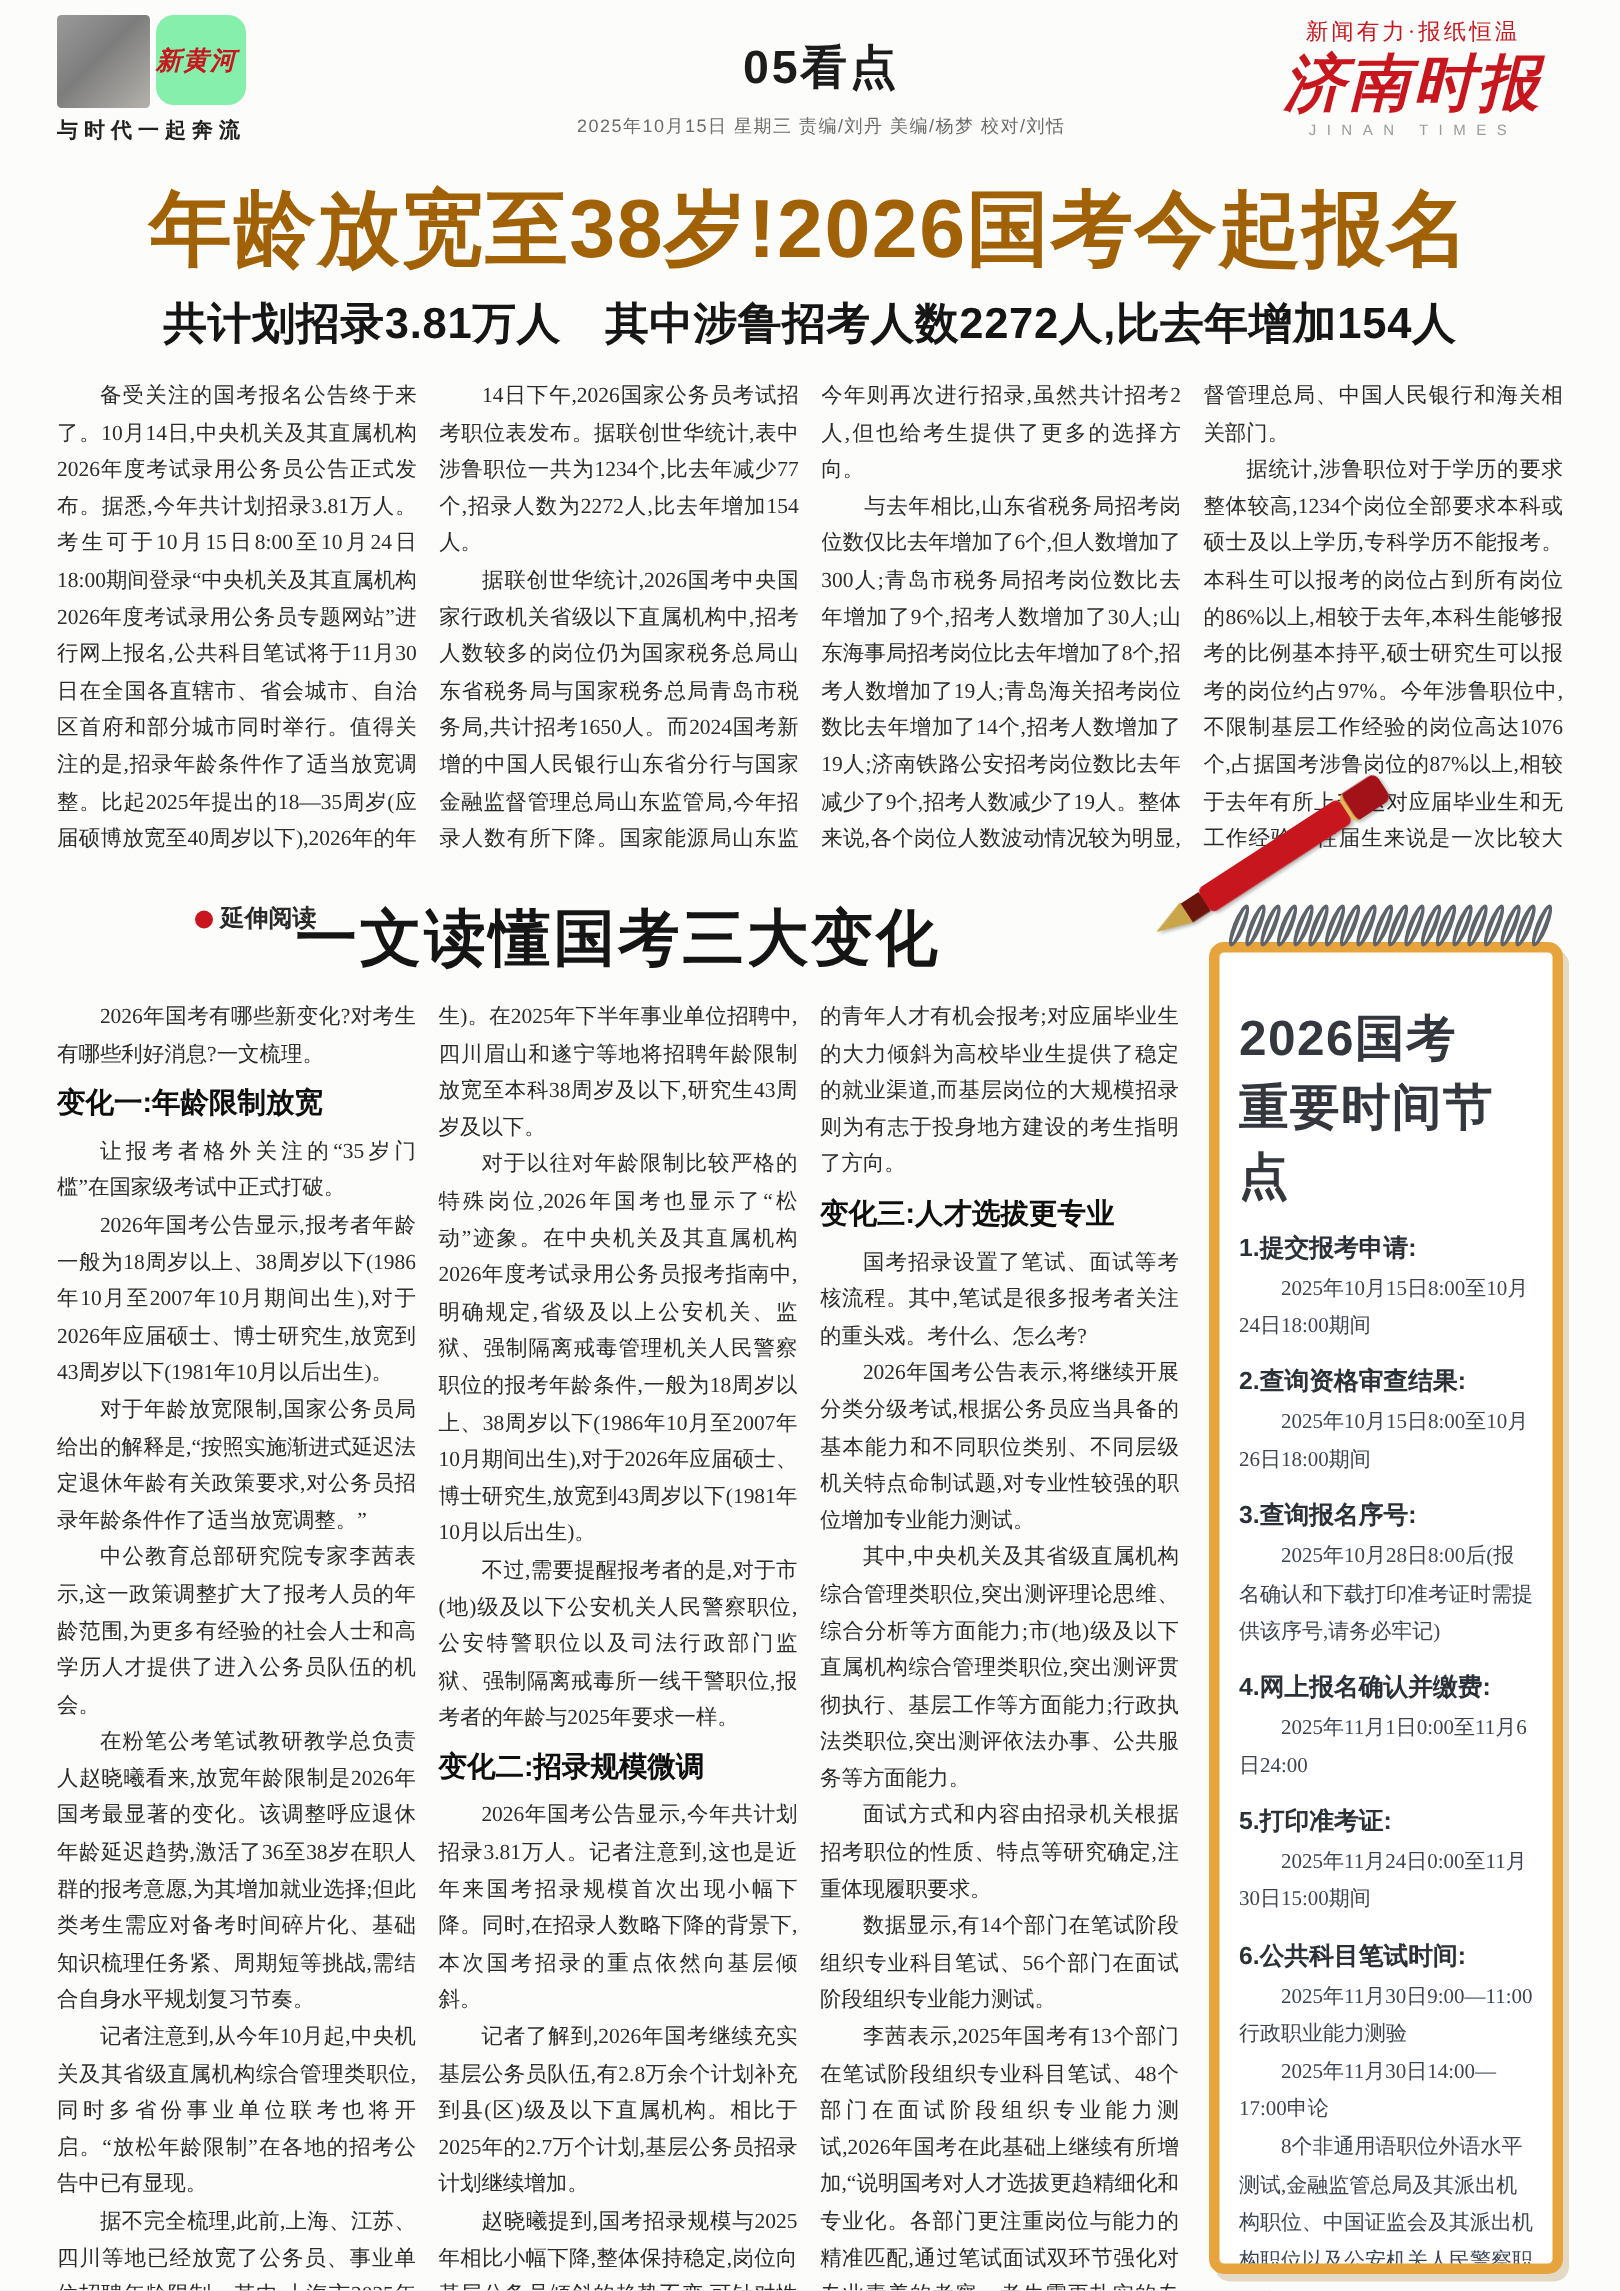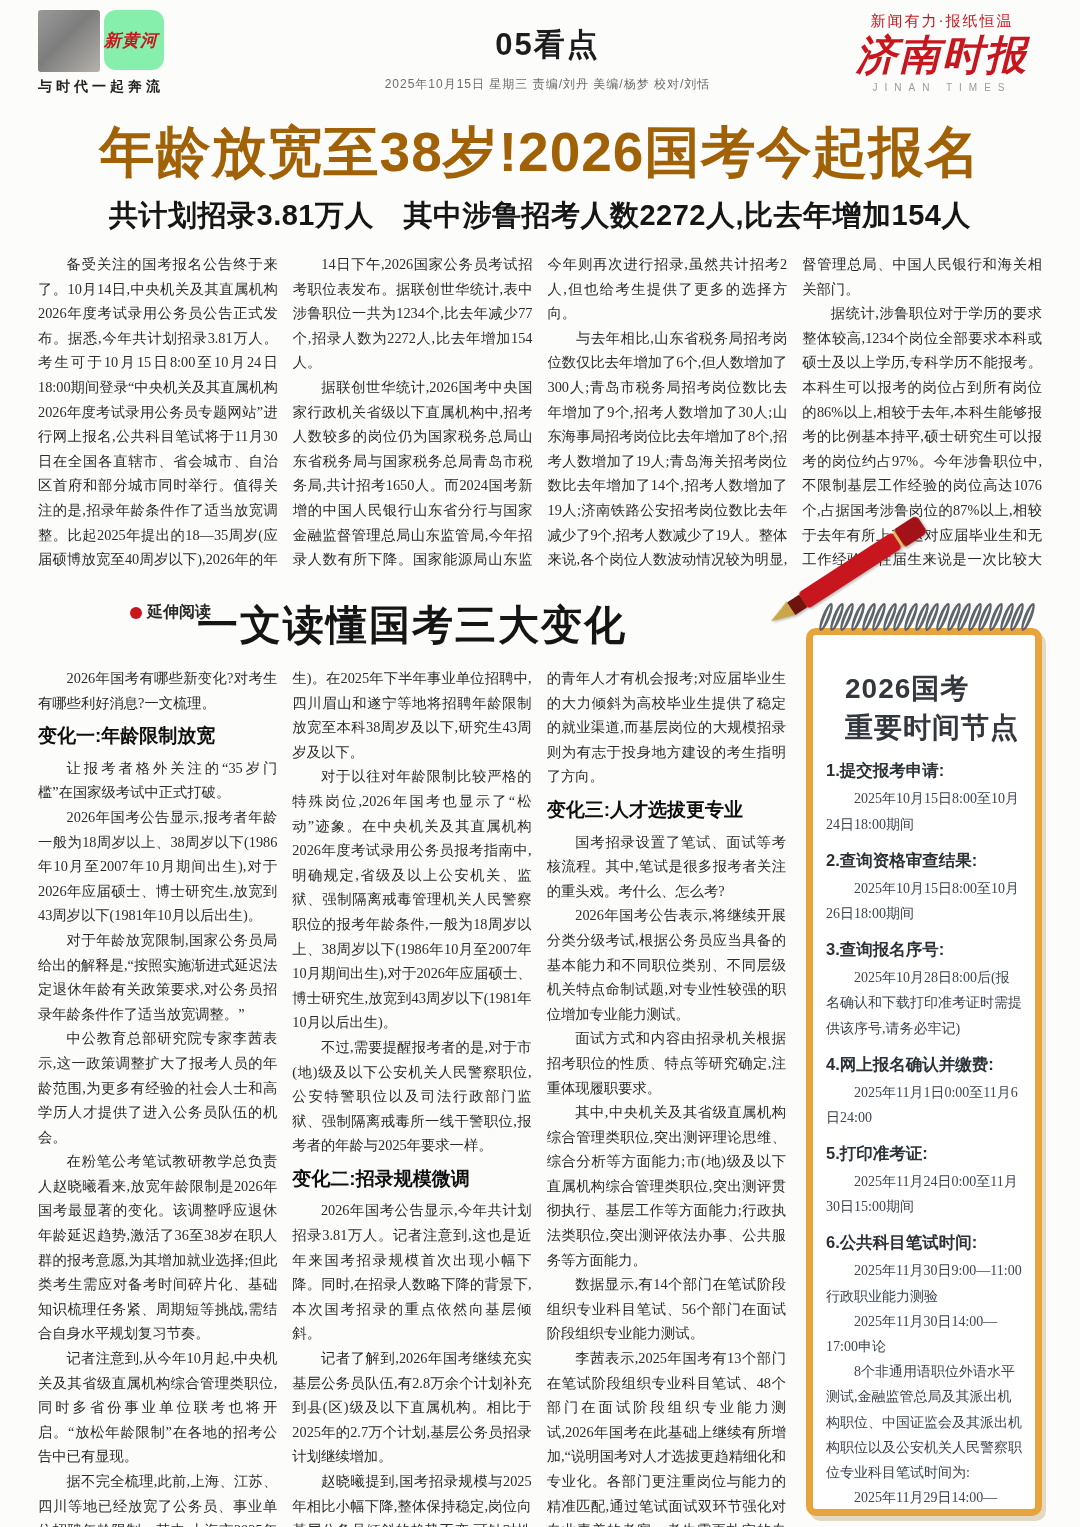--- a/index.html
+++ b/index.html
@@ -50,21 +50,21 @@
   
   .notepad-wrap{width:236px;position:relative;padding-top:16px;}
   .pen{position:absolute;top:-6px;left:-40px;width:195px;height:26px;transform:rotate(-33deg);transform-origin:30px center;z-index:6;display:flex;align-items:center;filter:drop-shadow(1px 2px 1px rgba(0,0,0,.25));}
   .pen-nib{width:0;height:0;border-top:8px solid transparent;border-bottom:8px solid transparent;border-right:24px solid #caa64b;}
   .pen-section{width:14px;height:15px;background:#6d150d;}
   .pen-body{width:112px;height:19px;background:var(--accent-red);border-radius:4px;}
   .pen-cap{width:30px;height:21px;background:#a31218;border-radius:5px;border-left:3px solid #e0b95c;}
   .spiral{position:absolute;top:4px;left:16px;right:10px;height:32px;display:flex;justify-content:space-between;z-index:5;}
   .loop{width:8px;height:30px;border:3px solid var(--spiral-gray);border-radius:50%;transform:rotate(22deg);}
   .notepad{margin-top:14px;background:#fff;border:7px solid var(--notepad-border);border-radius:10px;box-shadow:4px 5px 0 rgba(150,110,30,.25);height:888px;padding:34px 13px 16px;overflow:hidden;}
-  .np-head{font-size:28px;font-weight:900;color:#34383e;line-height:1.4;letter-spacing:1px;font-family:"Liberation Sans","DejaVu Sans",sans-serif;margin-bottom:10px;margin-left:19px;}
+  .np-head{font-size:33px;font-weight:900;color:#34383e;line-height:1.4;letter-spacing:1px;font-family:"Liberation Sans","DejaVu Sans",sans-serif;margin-bottom:10px;}
   .np-title{font-size:16.5px;font-weight:800;color:#2c3137;margin:13px 0 4px;font-family:"Liberation Sans","DejaVu Sans",sans-serif;}
   .np-line{font-size:14px;color:#3d4450;line-height:1.8;text-indent:2em;font-family:"Liberation Serif","DejaVu Serif",serif;}
 </style>
 </head>
 <body>
 
 <div class="page">
 
   <header class="masthead">
     <div class="brand-left">
@@ -137,22 +137,22 @@
             <h3 class="sub-head">变化二:招录规模微调</h3>
             <p class="para">2026年国考公告显示,今年共计划招录3.81万人。记者注意到,这也是近年来国考招录规模首次出现小幅下降。同时,在招录人数略下降的背景下,本次国考招录的重点依然向基层倾斜。</p>
             <p class="para">记者了解到,2026年国考继续充实基层公务员队伍,有2.8万余个计划补充到县(区)级及以下直属机构。相比于2025年的2.7万个计划,基层公务员招录计划继续增加。</p>
             <p class="para">赵晓曦提到,国考招录规模与2025年相比小幅下降,整体保持稳定,岗位向基层公务员倾斜的趋势不变,可针对性解决基层人才短缺与流失问题,助力补充高素质人才、完善基层人才梯队,进而推动基层地区稳定发展。</p>
           </div>
         <div class="col">
             <p class="para cont">的青年人才有机会报考;对应届毕业生的大力倾斜为高校毕业生提供了稳定的就业渠道,而基层岗位的大规模招录则为有志于投身地方建设的考生指明了方向。</p>
             <h3 class="sub-head">变化三:人才选拔更专业</h3>
             <p class="para">国考招录设置了笔试、面试等考核流程。其中,笔试是很多报考者关注的重头戏。考什么、怎么考?</p>
             <p class="para">2026年国考公告表示,将继续开展分类分级考试,根据公务员应当具备的基本能力和不同职位类别、不同层级机关特点命制试题,对专业性较强的职位增加专业能力测试。</p>
+            <p class="para">其中,中央机关及其省级直属机构综合管理类职位,突出测评理论思维、综合分析等方面能力;市(地)级及以下直属机构综合管理类职位,突出测评贯彻执行、基层工作等方面能力;行政执法类职位,突出测评依法办事、公共服务等方面能力。</p>
             <p class="para">面试方式和内容由招录机关根据招考职位的性质、特点等研究确定,注重体现履职要求。</p>
-            <p class="para">其中,中央机关及其省级直属机构综合管理类职位,突出测评理论思维、综合分析等方面能力;市(地)级及以下直属机构综合管理类职位,突出测评贯彻执行、基层工作等方面能力;行政执法类职位,突出测评依法办事、公共服务等方面能力。</p>
             <p class="para">数据显示,有14个部门在笔试阶段组织专业科目笔试、56个部门在面试阶段组织专业能力测试。</p>
             <p class="para">李茜表示,2025年国考有13个部门在笔试阶段组织专业科目笔试、48个部门在面试阶段组织专业能力测试,2026年国考在此基础上继续有所增加,“说明国考对人才选拔更趋精细化和专业化。各部门更注重岗位与能力的精准匹配,通过笔试面试双环节强化对专业素养的考察。考生需更扎实的专业积累,备考需更具针对性,专业能力正成为核心竞争力。”</p>
           </div>
       </div>
     </div>
 
     <aside class="notepad-wrap">
       <div class="pen">
         <div class="pen-nib"></div>
         <div class="pen-section"></div>

